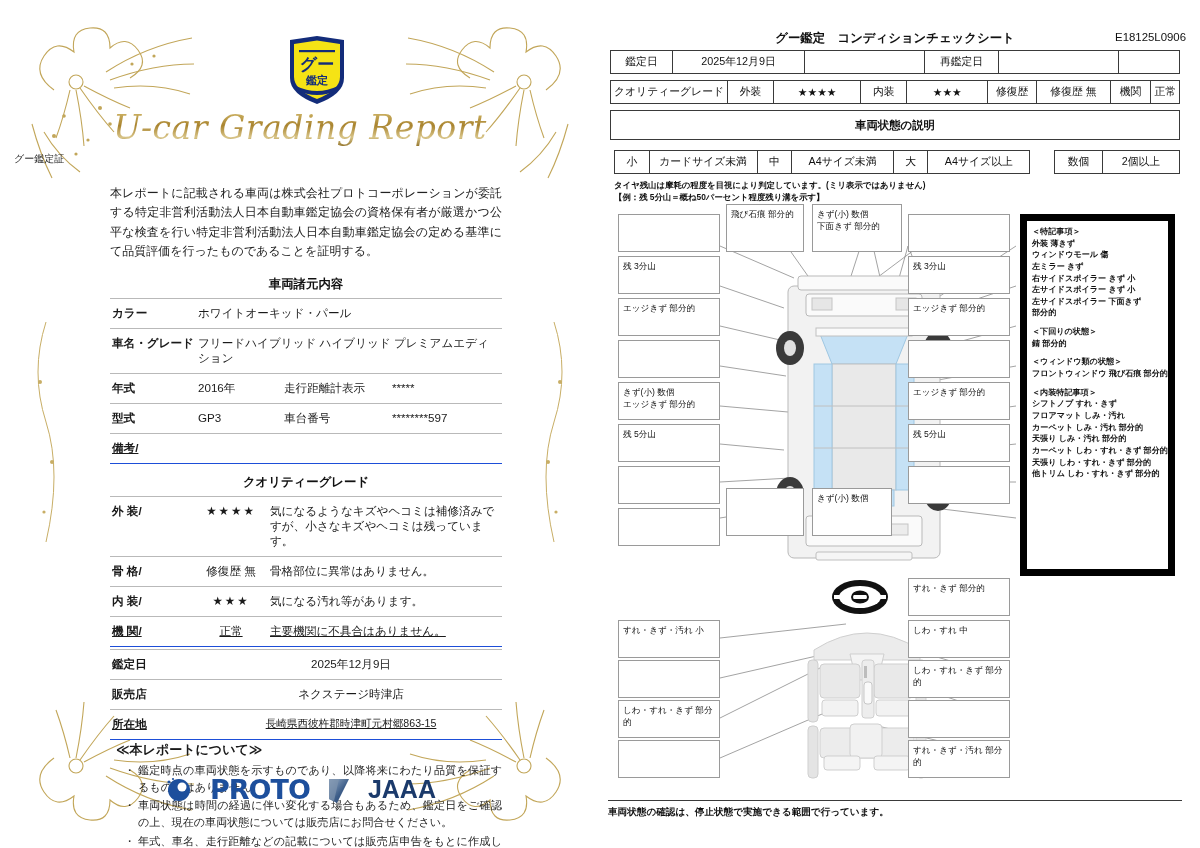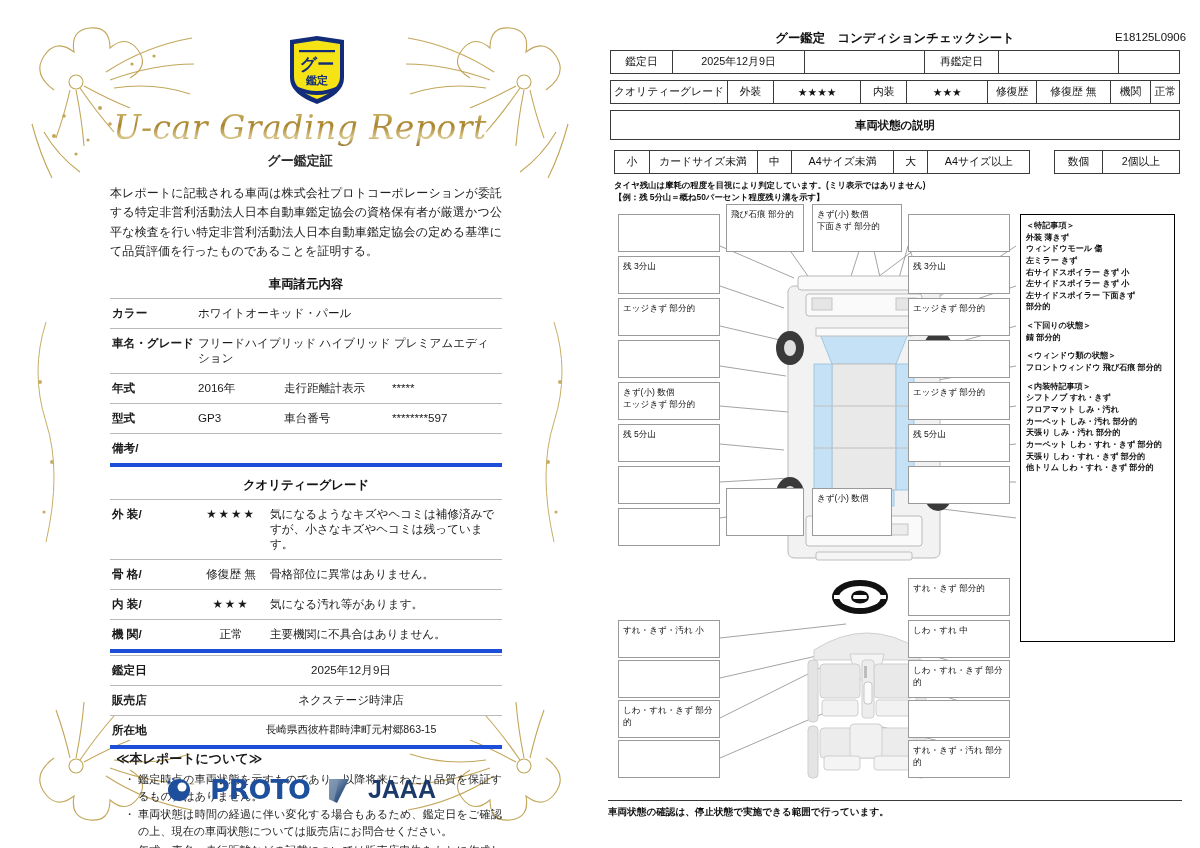--- a/index.html
+++ b/index.html
@@ -37,41 +37,41 @@
     letter-spacing: .5px;
     color: #b79a48;
     background: linear-gradient(180deg,#d9c276 0%,#a9842f 45%,#d8c487 75%,#8f6f25 100%);
     -webkit-background-clip: text;
     background-clip: text;
     -webkit-text-fill-color: transparent;
     white-space: nowrap;
   }
   .script-sub {
     position: absolute; left: 0; top: 140px; width: 572px;
-    text-align: center; font-size: 13px; color: #2b2b2b; font-weight: bold;
+    text-align: left; font-size: 10px; color: #2b2b2b; font-weight: normal;
   }
 
   
   #goo-logo { position: absolute; left: 272px; top: 22px; width: 62px; height: 72px; }
 
   .intro {
     font-size: 12px; line-height: 1.62; color: #222;
     text-align: justify; margin: 0 0 14px 0;
   }
   .sec-head {
     text-align: center; font-weight: bold; font-size: 12.4px;
     color: #111; margin: 4px 0 5px 0;
   }
   table.spec { width: 100%; border-collapse: collapse; }
   table.spec td {
     border-top: 1px solid #b9b9b9;
     padding: 7px 2px 7px 2px;
     font-size: 11.6px; color: #1a1a1a; vertical-align: top;
   }
-  table.spec tr.last td { border-bottom: 4px solid #1d4ed8; }
+  table.spec tr.last td { border-bottom: 1px solid #1d4ed8; text-decoration: underline; }
   td.lbl { font-weight: bold; width: 84px; white-space: nowrap; }
   .stars { letter-spacing: 2px; font-size: 11px; color:#111; }
   .center { text-align: center; }
   .note-head { font-size: 13px; font-weight: bold; margin: 1px 0 3px 6px; color:#1a1a1a;}
   ul.notes { margin: 0; padding: 0 0 0 16px; list-style: none; }
   ul.notes li {
     font-size: 11.1px; line-height: 1.52; color: #1d1d1d;
     margin-bottom: 2px; position: relative; padding-left: 12px; text-align: justify;
   }
   ul.notes li:before {
@@ -131,22 +131,22 @@
   }
 
   
   #diagram { position: absolute; left: 8px; top: 182px; width: 574px; height: 592px; }
   .abox {
     position: absolute; border: 1px solid #9a9a9a; background: #fff;
     font-size: 8.6px; color: #111; padding: 3px 4px; line-height: 1.45;
     font-weight: normal;
   }
   .notes-panel {
-    position: absolute; left: 412px; top: 14px; width: 155px; height: 428px;
-    border: 1px solid #000000; background: #fff;
+    position: absolute; left: 412px; top: 14px; width: 155px; height: 362px;
+    border: 7px solid #000000; background: #fff;
     font-size: 8.1px; line-height: 1.44; color: #111; padding: 5px 5px;
     font-weight: bold;
   }
   .notes-panel .grp { margin-bottom: 7px; }
   .notes-panel .ln { white-space: nowrap; }
   svg.leaders { position: absolute; left: 0; top: 0; width: 574px; height: 592px; pointer-events:none; }
   .foot-note {
     position: absolute; left: 8px; top: 782px; width: 574px;
     border-top: 1px solid #3a3a3a; padding-top: 5px;
     font-size: 9.6px; font-weight: bold; color: #111;

